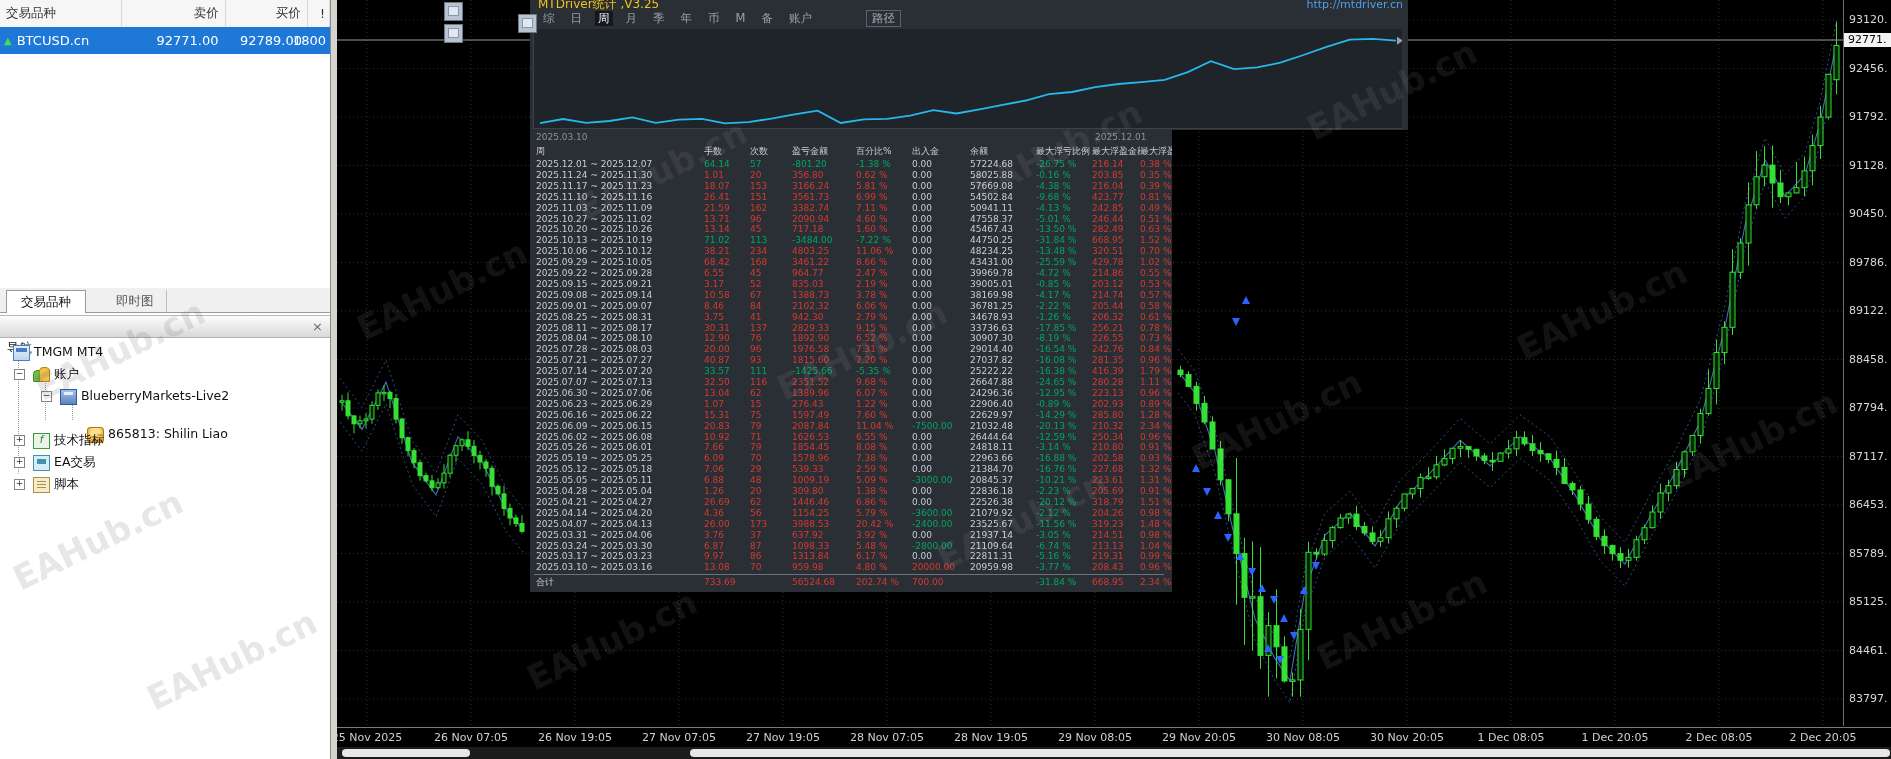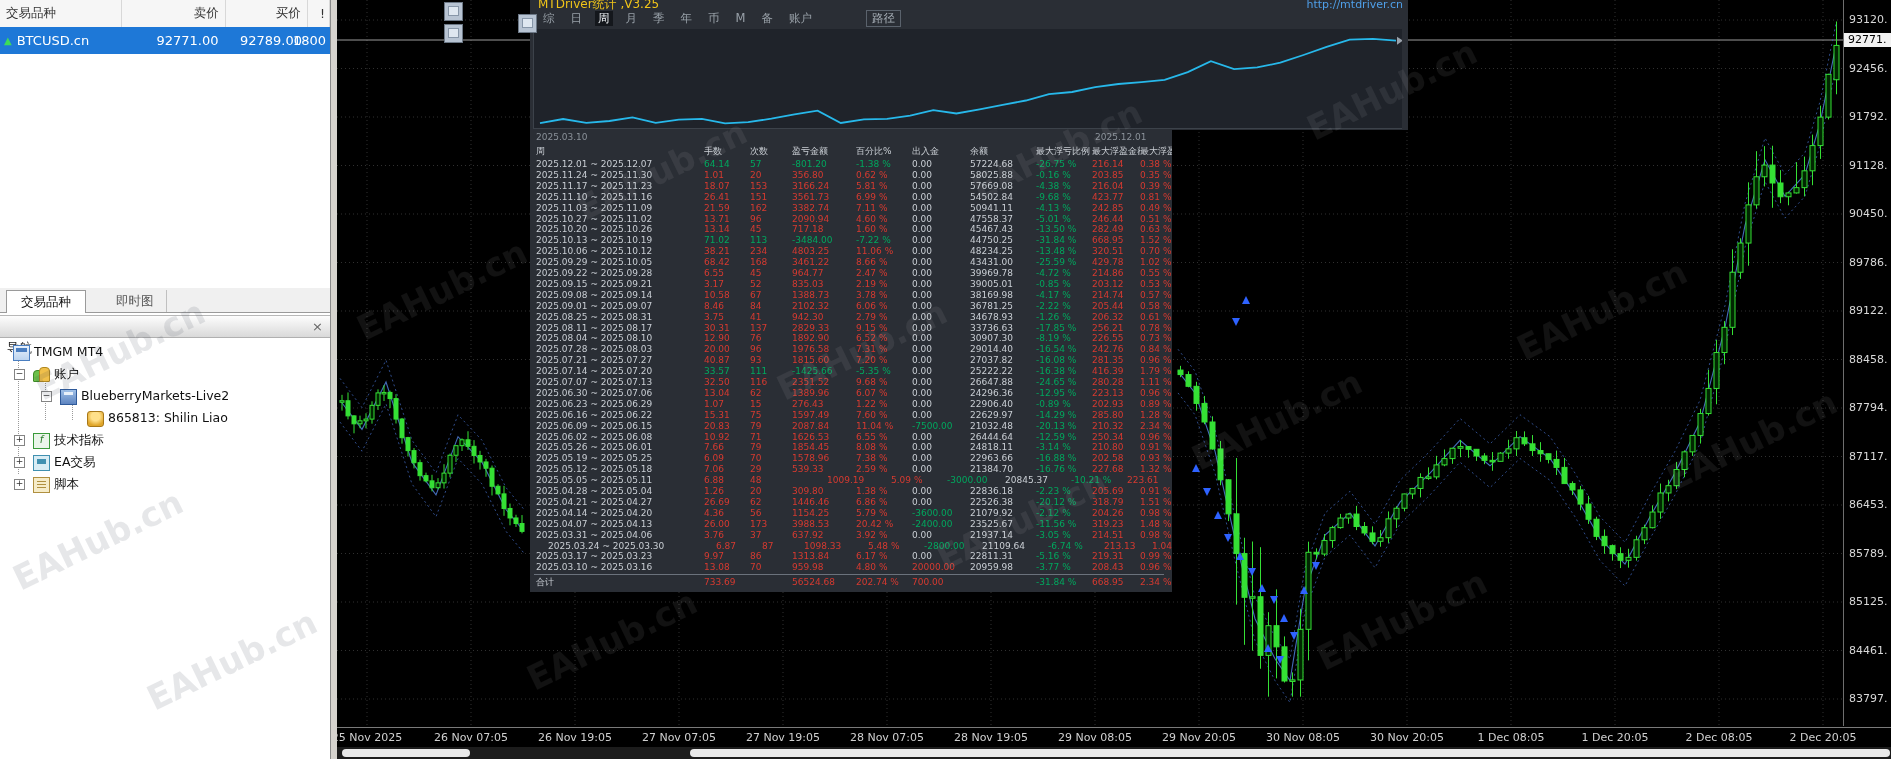--- a/index.html
+++ b/index.html
@@ -791,21 +791,21 @@
         <span class="tc5" style="color: rgb(201, 206, 212);">0.00</span>
         <span class="tc6" style="color: rgb(201, 206, 212);">21384.70</span>
         <span class="tc7" style="color: rgb(0, 167, 94);">-16.76 %</span>
         <span class="tc8" style="color: rgb(214, 58, 48);">227.68</span>
         <span class="tc9" style="color: rgb(214, 58, 48);">1.32 %</span>
       </div>
       <div class="trow" style="top: 345.1px;">
         <span class="tc0" style="color: rgb(201, 206, 212);">2025.05.05 ~ 2025.05.11</span>
         <span class="tc1" style="color: rgb(214, 58, 48);">6.88</span>
         <span class="tc2" style="color: rgb(214, 58, 48);">48</span>
-        <span class="tc3" style="color: rgb(214, 58, 48); margin-left: 35px;">1009.19</span>
+        <span class="tc3" style="color: rgb(214, 58, 48);">1009.19</span>
         <span class="tc4" style="color: rgb(214, 58, 48);">5.09 %</span>
         <span class="tc5" style="color: rgb(0, 167, 94);">-3000.00</span>
         <span class="tc6" style="color: rgb(201, 206, 212);">20845.37</span>
         <span class="tc7" style="color: rgb(0, 167, 94);">-10.21 %</span>
         <span class="tc8" style="color: rgb(214, 58, 48);">223.61</span>
         <span class="tc9" style="color: rgb(214, 58, 48);">1.31 %</span>
       </div>
       <div class="trow" style="top: 356px;">
         <span class="tc0" style="color: rgb(201, 206, 212);">2025.04.28 ~ 2025.05.04</span>
         <span class="tc1" style="color: rgb(214, 58, 48);">1.26</span>
@@ -859,21 +859,21 @@
         <span class="tc1" style="color: rgb(214, 58, 48);">3.76</span>
         <span class="tc2" style="color: rgb(214, 58, 48);">37</span>
         <span class="tc3" style="color: rgb(214, 58, 48);">637.92</span>
         <span class="tc4" style="color: rgb(214, 58, 48);">3.92 %</span>
         <span class="tc5" style="color: rgb(201, 206, 212);">0.00</span>
         <span class="tc6" style="color: rgb(201, 206, 212);">21937.14</span>
         <span class="tc7" style="color: rgb(0, 167, 94);">-3.05 %</span>
         <span class="tc8" style="color: rgb(214, 58, 48);">214.51</span>
         <span class="tc9" style="color: rgb(214, 58, 48);">0.98 %</span>
       </div>
-      <div class="trow" style="top: 410.5px; justify-content: flex-end;">
+      <div class="trow" style="top: 410.5px;">
         <span class="tc0" style="color: rgb(201, 206, 212);">2025.03.24 ~ 2025.03.30</span>
         <span class="tc1" style="color: rgb(214, 58, 48);">6.87</span>
         <span class="tc2" style="color: rgb(214, 58, 48);">87</span>
         <span class="tc3" style="color: rgb(214, 58, 48);">1098.33</span>
         <span class="tc4" style="color: rgb(214, 58, 48);">5.48 %</span>
         <span class="tc5" style="color: rgb(0, 167, 94);">-2800.00</span>
         <span class="tc6" style="color: rgb(201, 206, 212);">21109.64</span>
         <span class="tc7" style="color: rgb(0, 167, 94);">-6.74 %</span>
         <span class="tc8" style="color: rgb(214, 58, 48);">213.13</span>
         <span class="tc9" style="color: rgb(214, 58, 48);">1.04 %</span>
@@ -956,21 +956,21 @@
         <div class="tree-row" style="top: 22px;">
           <div class="exp" style="left: 14px; top: 5px;">−</div>
           <div class="ic ic-accounts" style="left: 33px; top: 3px;"></div>
           <div style="position: absolute; left: 54px; top: 2px;">账户</div>
         </div>
         <div class="tree-row" style="top: 44px;">
           <div class="exp" style="left: 41px; top: 5px;">−</div>
           <div class="ic ic-server" style="left: 60px; top: 3px;"></div>
           <div style="position: absolute; left: 81px; top: 2px;">BlueberryMarkets-Live2</div>
         </div>
-        <div class="tree-row" style="top: 66px;">
+        <div class="tree-row" style="top: 82px;">
           <div class="ic ic-user" style="left: 87px; top: 3px;"></div>
           <div style="position: absolute; left: 108px; top: 2px;">865813: Shilin Liao</div>
         </div>
         <div class="tree-row" style="top: 88px;">
           <div class="exp" style="left: 14px; top: 5px;">+</div>
           <div class="ic ic-indicator" style="left: 33px; top: 3px;">f</div>
           <div style="position: absolute; left: 54px; top: 2px;">技术指标</div>
         </div>
         <div class="tree-row" style="top: 110px;">
           <div class="exp" style="left: 14px; top: 5px;">+</div>

